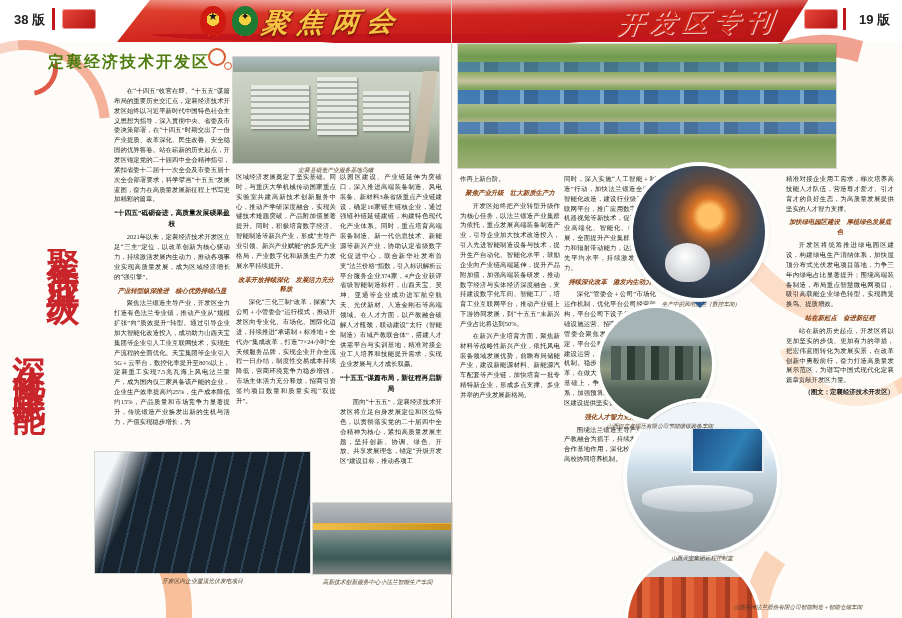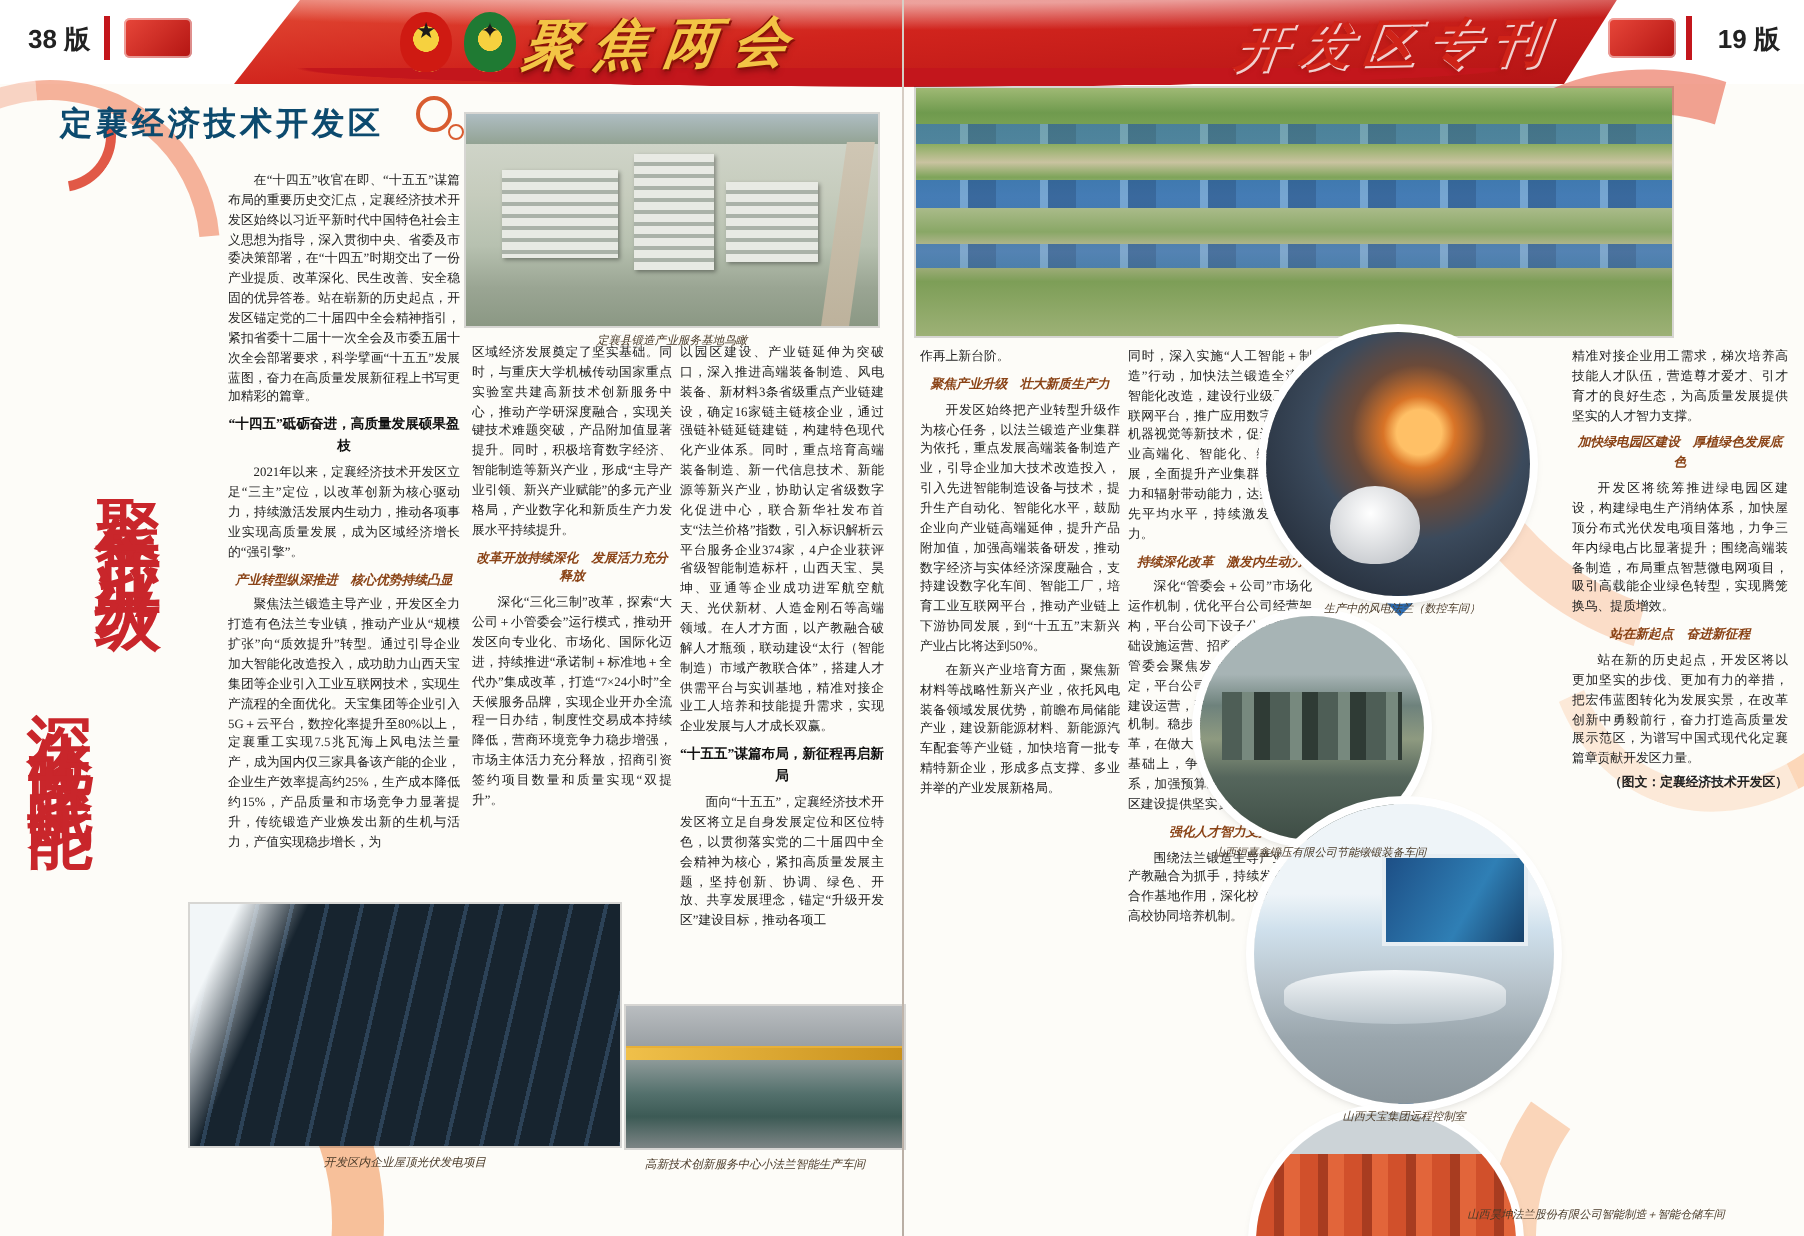--- a/index.html
+++ b/index.html
@@ -36,22 +36,22 @@
   
   .fold{position:absolute;left:451px;top:0;width:1px;height:618px;background:linear-gradient(180deg,#d8cfc6,#b9aea4);z-index:4;}
   
   .swirl{position:absolute;border-radius:50%;pointer-events:none;z-index:0;}
   .sw-left-top{left:-60px;top:40px;width:150px;height:150px;border:10px solid rgba(235,90,40,.35);border-color:rgba(235,90,40,.45) transparent transparent rgba(235,90,40,.25);transform:rotate(40deg);}
   .sw-left-bottom{left:-90px;top:470px;width:230px;height:230px;border:26px solid rgba(240,120,40,.30);border-color:transparent rgba(240,120,40,.45) rgba(250,170,80,.35) transparent;transform:rotate(15deg);}
   .sw-right-1{right:-70px;top:30px;width:220px;height:260px;border:22px solid rgba(230,70,40,.35);border-color:rgba(230,70,40,.5) transparent transparent rgba(250,150,90,.3);transform:rotate(-30deg);}
   .sw-right-2{right:-60px;top:180px;width:160px;height:200px;border:14px solid rgba(250,160,90,.3);border-color:transparent rgba(250,160,90,.4) rgba(250,160,90,.2) transparent;transform:rotate(20deg);}
   .sw-right-3{right:-80px;top:500px;width:190px;height:190px;border:24px solid rgba(225,60,35,.45);border-color:transparent transparent rgba(225,60,35,.55) rgba(245,140,70,.35);transform:rotate(-10deg);}
   
-  .badge{position:absolute;left:30px;top:52px;font:bold 16px "Liberation Sans",sans-serif;
-      color:#0c4a6e;letter-spacing:2px;z-index:3;text-align:center;}
+  .badge{position:absolute;left:48px;top:52px;font:bold 16px "Liberation Sans",sans-serif;
+      color:#4d7c0f;letter-spacing:2px;z-index:3;text-align:center;}
   .badge-arc{position:absolute;left:2px;top:40px;width:46px;height:46px;border-radius:50%;
       border:5px solid rgba(220,60,40,.8);border-color:rgba(220,60,40,.85) transparent transparent transparent;transform:rotate(125deg);}
   .badge-dots{position:absolute;left:208px;top:48px;width:14px;height:14px;border:2px solid #d95c30;border-radius:50%;}
   .badge-dots:after{content:"";position:absolute;left:14px;top:12px;width:6px;height:6px;border:1.5px solid #d95c30;border-radius:50%;}
   .vhead{position:absolute;writing-mode:vertical-rl;text-orientation:upright;
       font:bold 33px "Liberation Serif",serif;color:#c9262b;letter-spacing:9px;z-index:3;}
   .vhead1{left:40px;top:222px;}
   .vhead2{left:6px;top:330px;}
   
   .col{position:absolute;overflow:hidden;font-size:6.4px;line-height:1.54;text-align:justify;color:#222;z-index:2;}

